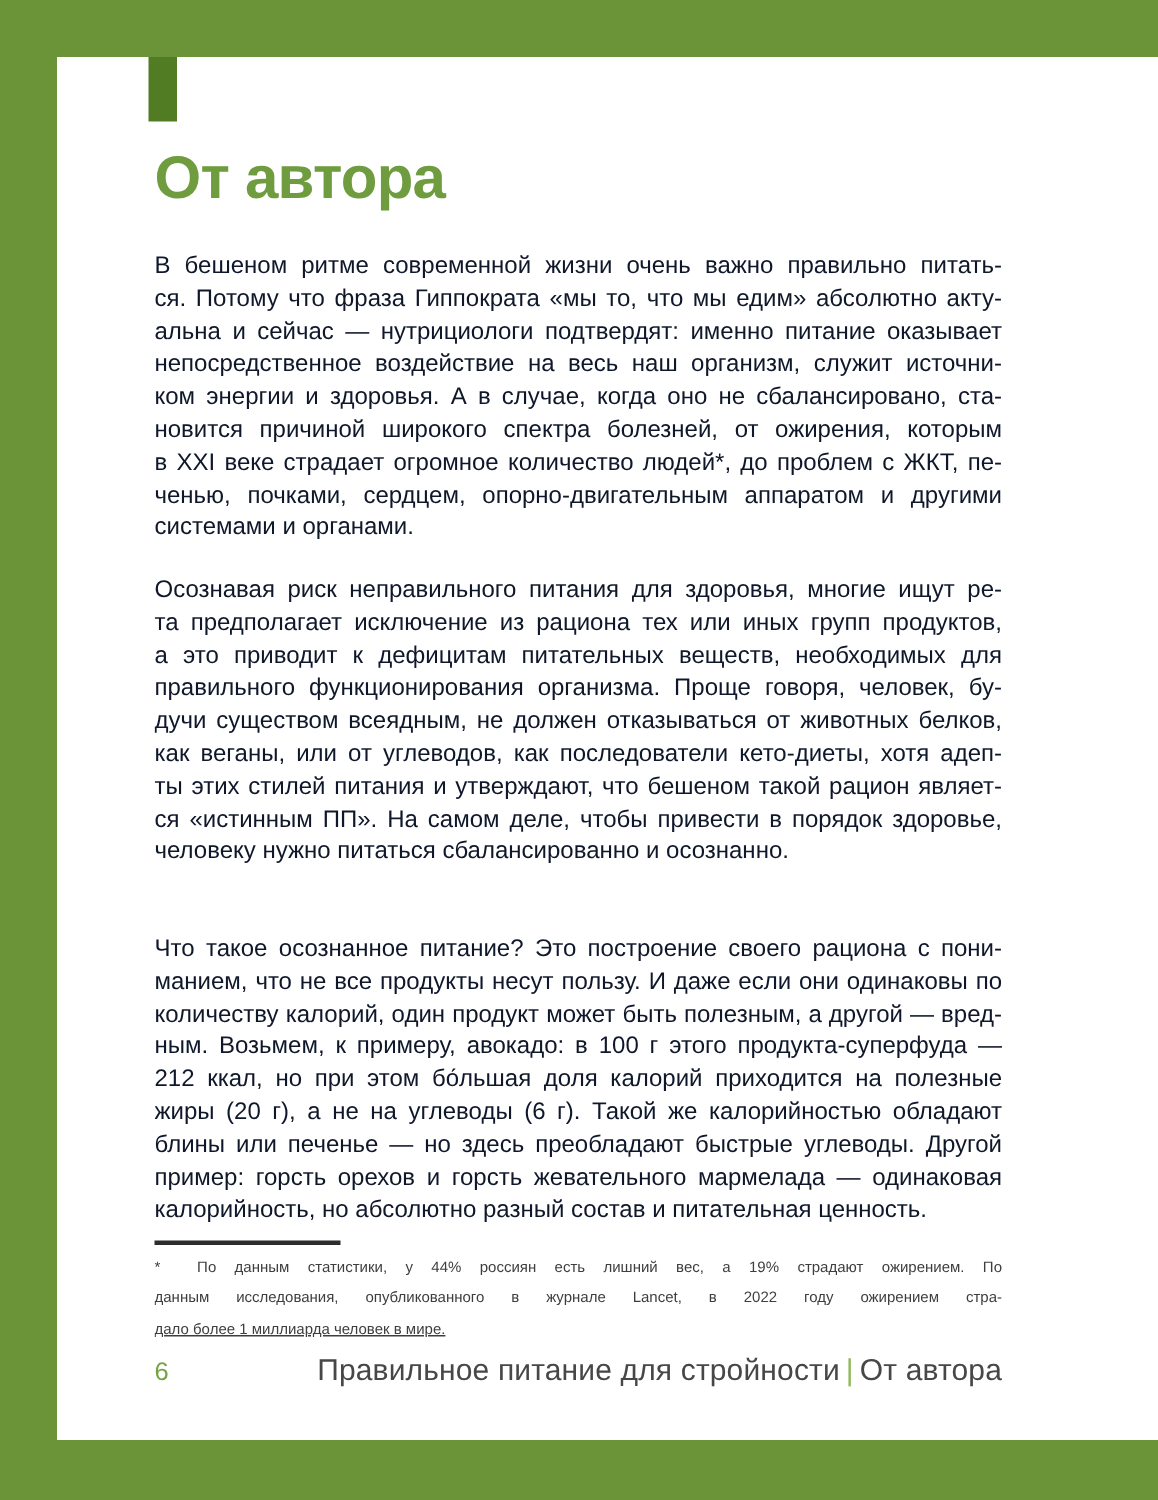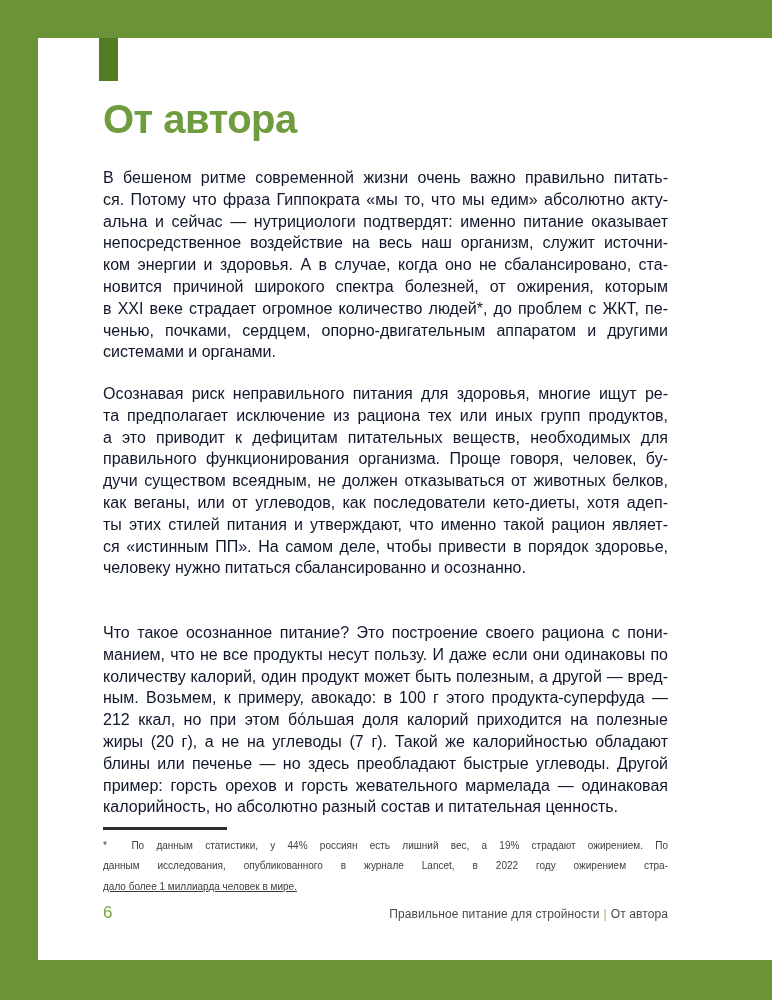--- a/index.html
+++ b/index.html
@@ -43,21 +43,21 @@
   .footnote .tline{
     font-size:10px;line-height:20.4px;height:20.4px;
     text-align:justify;text-align-last:justify;overflow:hidden;
   }
   .footnote .tline.last{text-align-last:left;text-decoration:underline;}
   .page-footer{
     position:absolute;left:0;top:903px;width:565px;
     display:flex;justify-content:space-between;align-items:baseline;
   }
   .page-number{color:#76a342;font-size:17px;}
-  .running-title{color:#474747;font-size:12px;letter-spacing:0.1px;}
+  .running-title{color:#474747;font-size:20px;letter-spacing:0.1px;}
   .running-title .pipe{color:#8fba5c;padding:0 4px;}
 </style>
 </head>
 <body>
 
 <div class="page-white"></div>
 <div class="chapter-tab"></div>
 
 <div class="content">
   <h1 class="title">От автора</h1>
@@ -73,31 +73,31 @@
       <div class="tline">ченью, почками, сердцем, опорно-двигательным аппаратом и другими</div>
       <div class="tline last">системами и органами.</div>
     </div>
   <div class="para p1">
       <div class="tline">Осознавая риск неправильного питания для здоровья, многие ищут ре-</div>
       <div class="tline">та предполагает исключение из рациона тех или иных групп продуктов,</div>
       <div class="tline">а это приводит к дефицитам питательных веществ, необходимых для</div>
       <div class="tline">правильного функционирования организма. Проще говоря, человек, бу-</div>
       <div class="tline">дучи существом всеядным, не должен отказываться от животных белков,</div>
       <div class="tline">как веганы, или от углеводов, как последователи кето-диеты, хотя адеп-</div>
-      <div class="tline">ты этих стилей питания и утверждают, что именно такой рацион являет-</div>
+      <div class="tline">ты этих стилей питания и утверждают, что бешеном такой рацион являет-</div>
       <div class="tline">ся «истинным ПП». На самом деле, чтобы привести в порядок здоровье,</div>
       <div class="tline last">человеку нужно питаться сбалансированно и осознанно.</div>
     </div>
   <div class="para p2">
       <div class="tline">Что такое осознанное питание? Это построение своего рациона с пони-</div>
       <div class="tline">манием, что не все продукты несут пользу. И даже если они одинаковы по</div>
       <div class="tline">количеству калорий, один продукт может быть полезным, а другой — вред-</div>
       <div class="tline">ным. Возьмем, к примеру, авокадо: в 100 г этого продукта-суперфуда —</div>
       <div class="tline">212 ккал, но при этом бо́льшая доля калорий приходится на полезные</div>
-      <div class="tline">жиры (20 г), а не на углеводы (7 г). Такой же калорийностью обладают</div>
+      <div class="tline">жиры (20 г), а не на углеводы (6 г). Такой же калорийностью обладают</div>
       <div class="tline">блины или печенье — но здесь преобладают быстрые углеводы. Другой</div>
       <div class="tline">пример: горсть орехов и горсть жевательного мармелада — одинаковая</div>
       <div class="tline last">калорийность, но абсолютно разный состав и питательная ценность.</div>
     </div>
 
   <div class="footnote-rule"></div>
   <div class="footnote">
       <div class="tline">*&nbsp;&nbsp;По данным статистики, у 44% россиян есть лишний вес, а 19% страдают ожирением. По</div>
       <div class="tline">данным исследования, опубликованного в журнале Lancet, в 2022 году ожирением стра-</div>
       <div class="tline last">дало более 1 миллиарда человек в мире.</div>

